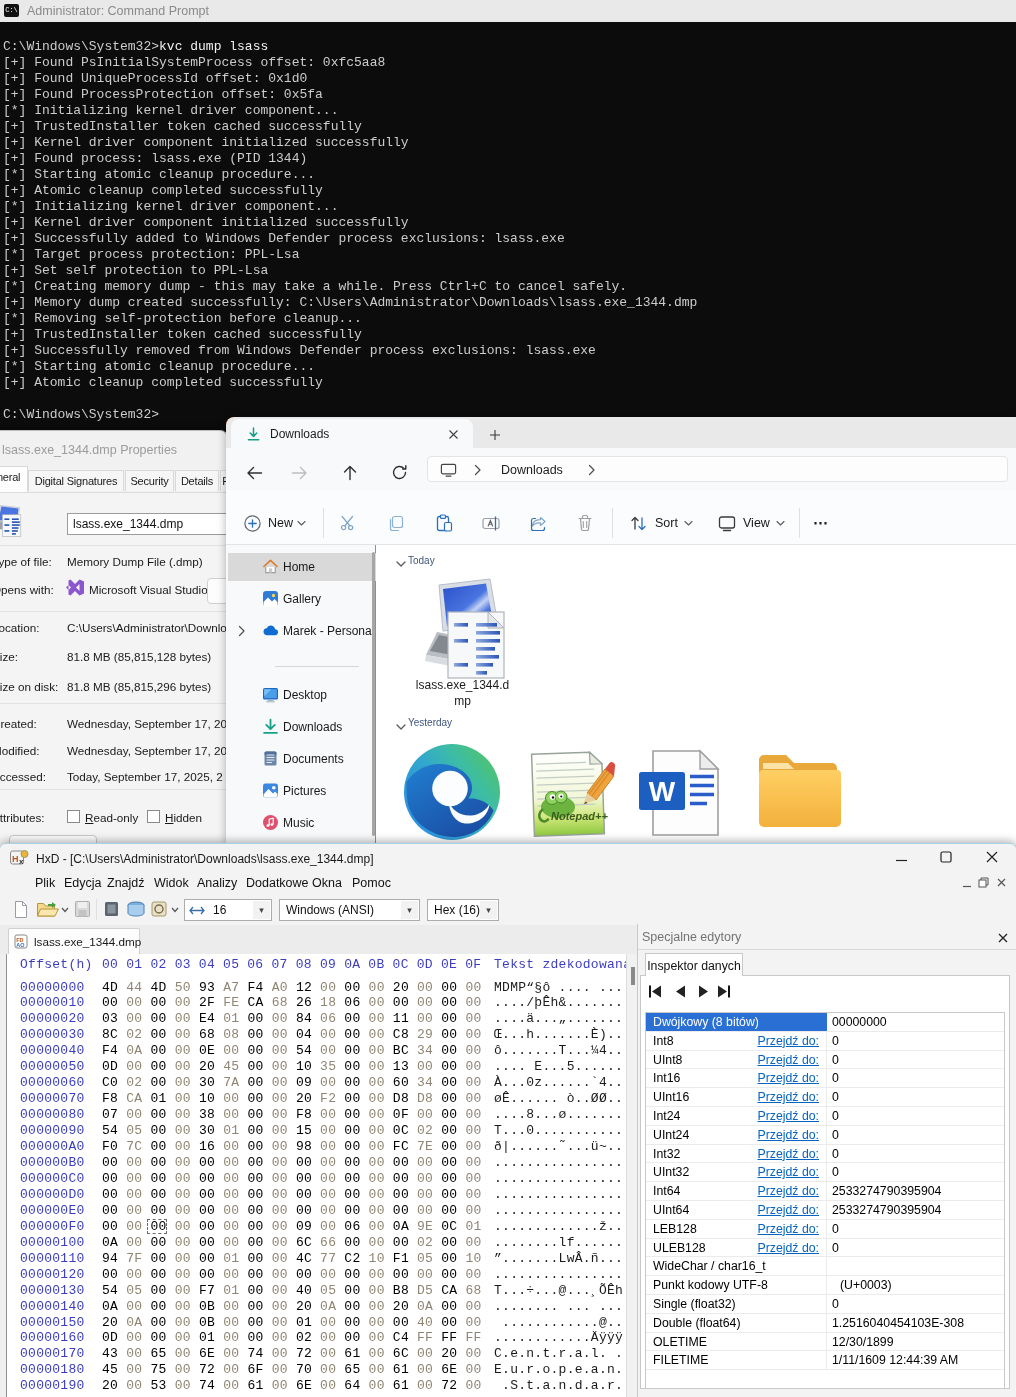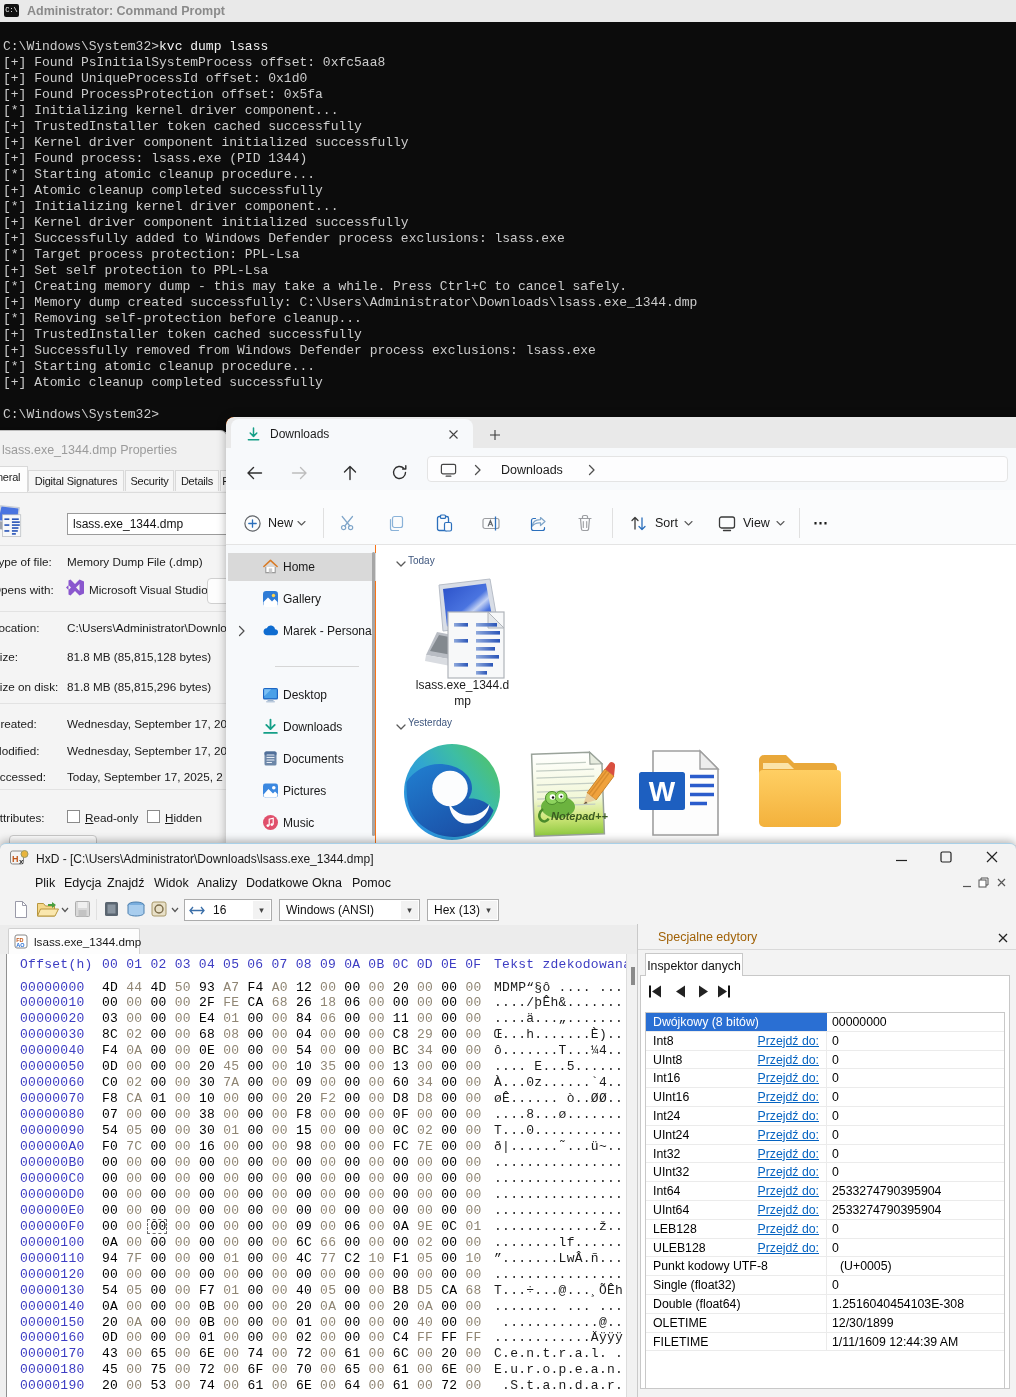--- a/index.html
+++ b/index.html
@@ -4,21 +4,21 @@
 <style>
   * { margin:0; padding:0; box-sizing:border-box; }
   html,body { width:1016px; height:1397px; overflow:hidden; background:#fff;
     font-family:"Liberation Sans", sans-serif; }
   .abs { position:absolute; }
   #stage { position:relative; width:1016px; height:1397px; overflow:hidden; }
 
   
   #term { left:0; top:0; width:1016px; height:845px; background:#0c0c0c; z-index:1; }
   #termbar { left:0; top:0; width:1016px; height:22px; background:#e9e9e9; }
-  #termtitle { left:27px; top:4px; font-size:12.5px; color:#8a8a8a;font-weight:bold; }
+  #termtitle { left:27px; top:4px; font-size:12.5px; color:#8a8a8a; }
   #termicon { left:4px; top:4px; width:15px; height:13px; background:#111;
     border-radius:2px; color:#fff; font-size:7px; line-height:13px; text-align:center;
     font-family:"Liberation Mono",monospace; }
   #termtext { left:3px; top:39px; font-family:"Liberation Mono",monospace;
     font-size:13px; line-height:16px; color:#cccccc; white-space:pre; }
   #termtext .w { color:#f2f2f2; }
 
   
   #props { left:-14px; top:430px; width:242px; height:415px; background:#f1f1f1;
     z-index:2; border-radius:8px 8px 0 0; border:1px solid #bcbcbc; border-bottom:none;
@@ -598,21 +598,21 @@
             <path d="M4 2L1 5.5L4 9M12 2l3 3.5L12 9M1.5 5.5h13" fill="none" stroke="#3a6ea8" stroke-width="1.3"></path>
           </svg>
         <div class="abs" style="left:28px;top:3px">16</div>
         <div class="dd">▾</div>
       </div>
       <div class="combo" style="left:279px;width:141px">
         <div class="abs" style="left:6px;top:3px">Windows (ANSI)</div>
         <div class="dd">▾</div>
       </div>
       <div class="combo" style="left:427px;width:72px">
-        <div class="abs" style="left:6px;top:3px">Hex (13)</div>
+        <div class="abs" style="left:6px;top:3px">Hex (16)</div>
         <div class="dd">▾</div>
       </div>
     </div>
     <div class="abs" id="hxdtabrow">
       <div id="hxdtab">
         <svg class="abs" style="left:5px;top:5px" width="15" height="16" viewBox="0 0 15 16">
             <rect x="1" y="1" width="12" height="13" rx="2" fill="#fff" stroke="#888"></rect>
             <text x="2.2" y="7.5" font-size="5.5" font-weight="bold" fill="#c2571a" font-family="Liberation Sans">FD</text>
             <text x="2.2" y="13" font-size="5.5" font-weight="bold" fill="#2a6fd3" font-family="Liberation Sans">AO</text>
           </svg>
@@ -700,21 +700,21 @@
  ............@..
 ............Äÿÿÿ
 C.e.n.t.r.a.l. .
 E.u.r.o.p.e.a.n.
  .S.t.a.n.d.a.r.</div>
       <div class="abs" style="left:147px;top:265px;width:20px;height:15px;border:1px dashed #6a6a6a"></div>
       <div class="abs" style="left:626px;top:0;width:11px;height:444px;background:#f1f1f1;border-left:1px solid #dcdcdc"></div>
       <div class="abs" style="left:631px;top:13px;width:4px;height:18px;background:#8a8a8a"></div>
     </div>
     <div class="abs" id="inspanel">
-      <div class="abs" style="left:20px;top:6px;font-size:12.5px;color:#a16207">Specjalne edytory</div>
+      <div class="abs" style="left:4px;top:6px;font-size:12.5px;color:#737373">Specjalne edytory</div>
       <div class="abs" style="left:0;top:25px;width:379px;height:1px;background:#d9d9d9"></div>
       <svg class="abs" style="left:360px;top:9px" width="10" height="10" viewBox="0 0 10 10">
           <path d="M1 1l8 8M9 1L1 9" stroke="#222" stroke-width="1.3"></path>
         </svg>
       <div class="abs" style="left:2px;top:51px;width:370px;height:414px;background:#fff;border:1px solid #c8c8c8"></div>
       <div class="abs" style="left:7px;top:29px;width:98px;height:23px;background:#fff;border:1px solid #c8c8c8;border-bottom:none;font-size:12.3px;color:#111;text-align:center;padding-top:5px">Inspektor danych</div>
       <svg class="abs" style="left:10px;top:60px" width="14" height="15" viewBox="0 0 14 15">
           <path d="M2 1.5v12" stroke="#111" stroke-width="2"></path>
           <path d="M13 1.5v12L4 7.5z" fill="#222"></path>
         </svg>
@@ -802,22 +802,26 @@
             <div class="vl" style="left:186px">0</div>
           </div>
       <div class="irow">
             <div class="vborder"></div>
             <div class="nm">ULEB128</div>
             <div class="go">Przejdź do:</div>
             <div class="vl" style="left:186px">0</div>
           </div>
       <div class="irow">
             <div class="vborder"></div>
+            <div class="nm">WideChar / char16_t</div>
+          </div>
+      <div class="irow">
+            <div class="vborder"></div>
             <div class="nm">Punkt kodowy UTF-8</div>
-            <div class="vl" style="left:194px">(U+0005)</div>
+            <div class="vl" style="left:194px">(U+0003)</div>
           </div>
       <div class="irow">
             <div class="vborder"></div>
             <div class="nm">Single (float32)</div>
             <div class="vl" style="left:186px">0</div>
           </div>
       <div class="irow">
             <div class="vborder"></div>
             <div class="nm">Double (float64)</div>
             <div class="vl" style="left:186px">1.2516040454103E-308</div>

